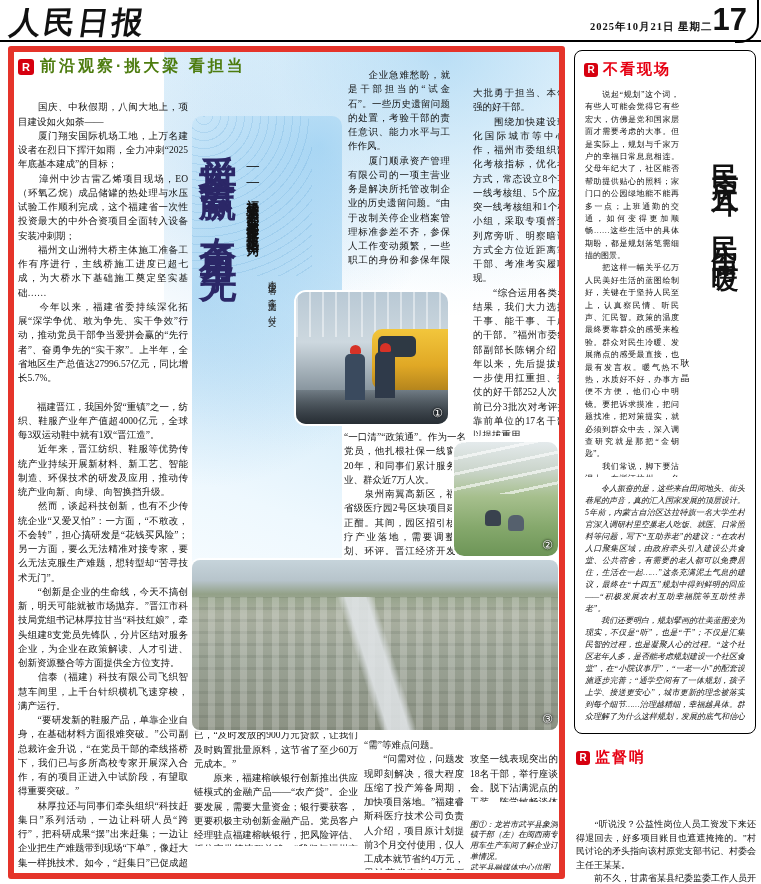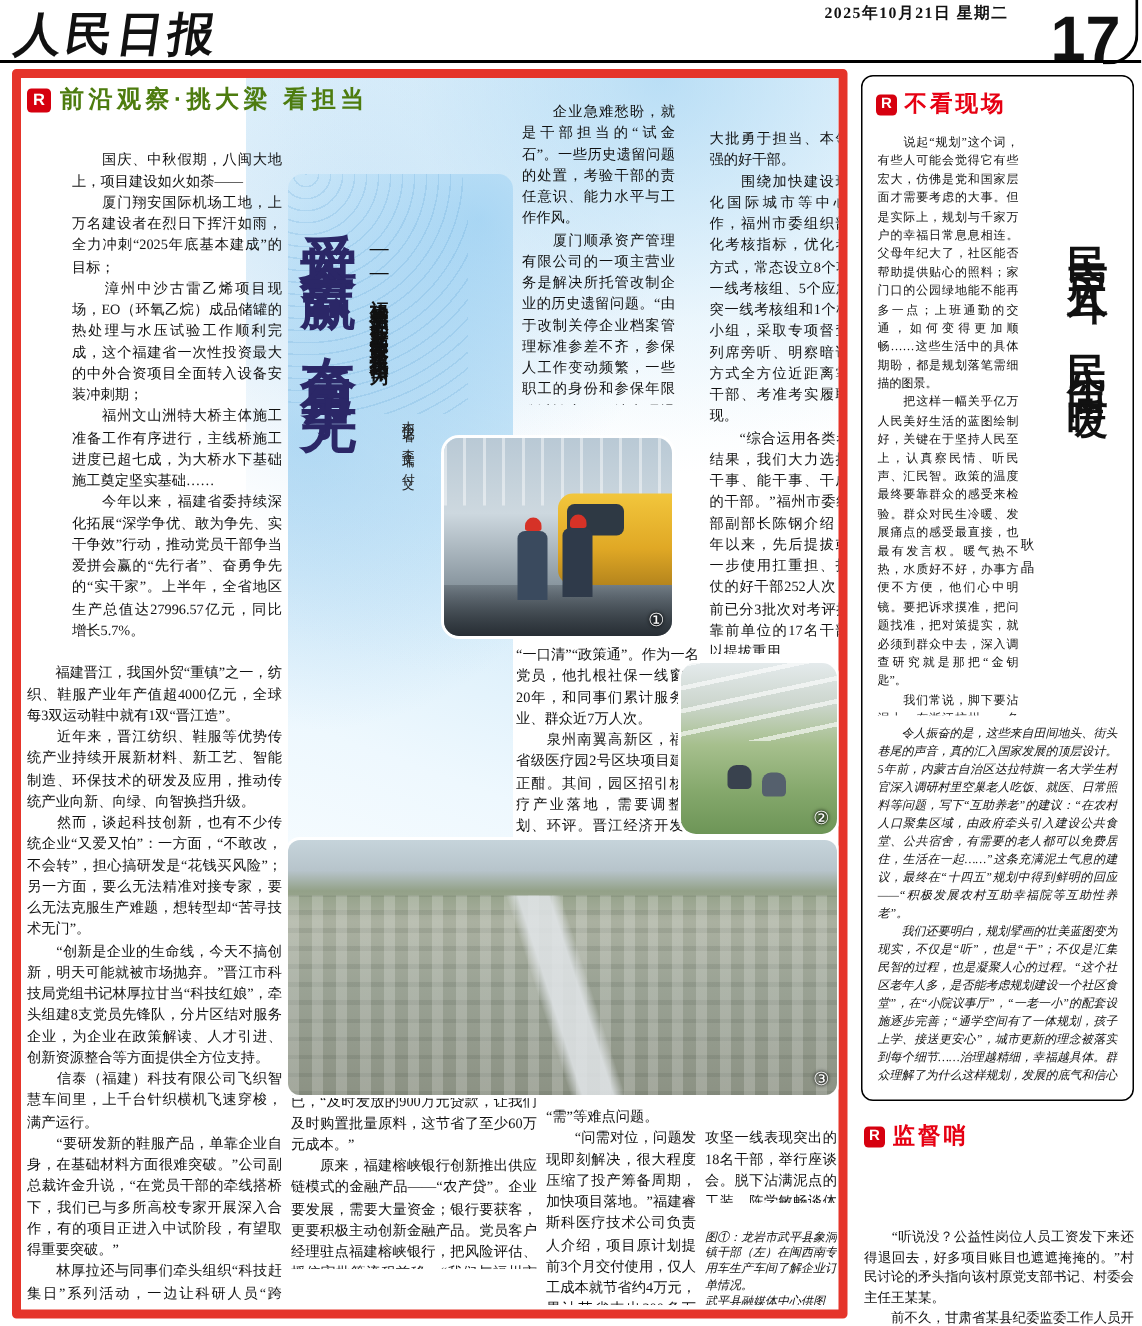--- a/index.html
+++ b/index.html
@@ -1,23 +1,23 @@
 <!DOCTYPE html>
 <html><head>
 <meta charset="utf-8">
 <style>
   html,body{margin:0;padding:0;background:#fff;}
   #page{position:relative;width:761px;height:884px;background:#fff;overflow:hidden;
         font-family:"Liberation Serif","DejaVu Serif",serif;color:#111;}
   
   .masthead{position:absolute;left:10px;top:2px;font-size:31px;font-weight:bold;
             letter-spacing:3px;transform:skewX(-8deg);font-family:"Liberation Serif",serif;}
-  .hdr-right{position:absolute;right:14px;top:2px;display:flex;align-items:flex-start;gap:28px;}
+  .hdr-right{position:absolute;right:14px;top:2px;display:flex;align-items:flex-end;gap:0;}
   .hdr-date{font-size:10.5px;font-weight:bold;letter-spacing:1px;padding-bottom:4px;}
-  .hdr-pageno{font-size:42px;font-weight:bold;font-family:"Liberation Sans",sans-serif;}
+  .hdr-pageno{font-size:31px;font-weight:bold;font-family:"Liberation Sans",sans-serif;}
   .hdr-section{font-size:29px;font-weight:bold;font-family:"Liberation Sans",sans-serif;letter-spacing:6px;}
   .hdr-rule{position:absolute;left:0;top:40px;width:761px;border-top:2px solid #000;}
   .hdr-curve{position:absolute;right:2px;top:0;width:22px;height:41px;
              border-right:2px solid #000;border-bottom:2px solid #000;
              border-bottom-right-radius:20px;}
   
   .article{position:absolute;left:8px;top:46px;width:545px;height:821px;
            border:6px solid #e5342a;border-radius:3px;background:#fff;}
   .art-in{position:relative;width:545px;height:821px;overflow:hidden;}
   .deco-top{position:absolute;left:150px;top:0;width:395px;height:300px;z-index:0;
@@ -126,21 +126,21 @@
   <div class="article">
     <div class="art-in">
       <div class="deco-top"></div>
 
       <div class="kicker">
         <span class="pd-icon">R</span>
         <span class="kicker-label">前沿观察·挑大梁 看担当</span>
       </div>
 
       <div class="txt col1">
-        <div style="white-space:pre-line;margin-left:30px;">　　国庆、中秋假期，八闽大地上，项目建设如火如荼——
+        <div style="white-space:pre-line;">　　国庆、中秋假期，八闽大地上，项目建设如火如荼——
 　　厦门翔安国际机场工地，上万名建设者在烈日下挥汗如雨，全力冲刺“2025年底基本建成”的目标；
 　　漳州中沙古雷乙烯项目现场，EO（环氧乙烷）成品储罐的热处理与水压试验工作顺利完成，这个福建省一次性投资最大的中外合资项目全面转入设备安装冲刺期；
 　　福州文山洲特大桥主体施工准备工作有序进行，主线桥施工进度已超七成，为大桥水下基础施工奠定坚实基础……
 　　今年以来，福建省委持续深化拓展“深学争优、敢为争先、实干争效”行动，推动党员干部争当爱拼会赢的“先行者”、奋勇争先的“实干家”。上半年，全省地区生产总值达27996.57亿元，同比增长5.7%。</div>
         <div style="white-space:pre-line;">　　福建晋江，我国外贸“重镇”之一，纺织、鞋服产业年产值超4000亿元，全球每3双运动鞋中就有1双“晋江造”。
 　　近年来，晋江纺织、鞋服等优势传统产业持续开展新材料、新工艺、智能制造、环保技术的研发及应用，推动传统产业向新、向绿、向智换挡升级。
 　　然而，谈起科技创新，也有不少传统企业“又爱又怕”：一方面，“不敢改，不会转”，担心搞研发是“花钱买风险”；另一方面，要么无法精准对接专家，要么无法克服生产难题，想转型却“苦寻技术无门”。
 　　“创新是企业的生命线，今天不搞创新，明天可能就被市场抛弃。”晋江市科技局党组书记林厚拉甘当“科技红娘”，牵头组建8支党员先锋队，分片区结对服务企业，为企业在政策解读、人才引进、创新资源整合等方面提供全方位支持。
 　　信泰（福建）科技有限公司飞织智慧车间里，上千台针织横机飞速穿梭，满产运行。
 　　“要研发新的鞋服产品，单靠企业自身，在基础材料方面很难突破。”公司副总裁许金升说，“在党员干部的牵线搭桥下，我们已与多所高校专家开展深入合作，有的项目正进入中试阶段，有望取得重要突破。”

